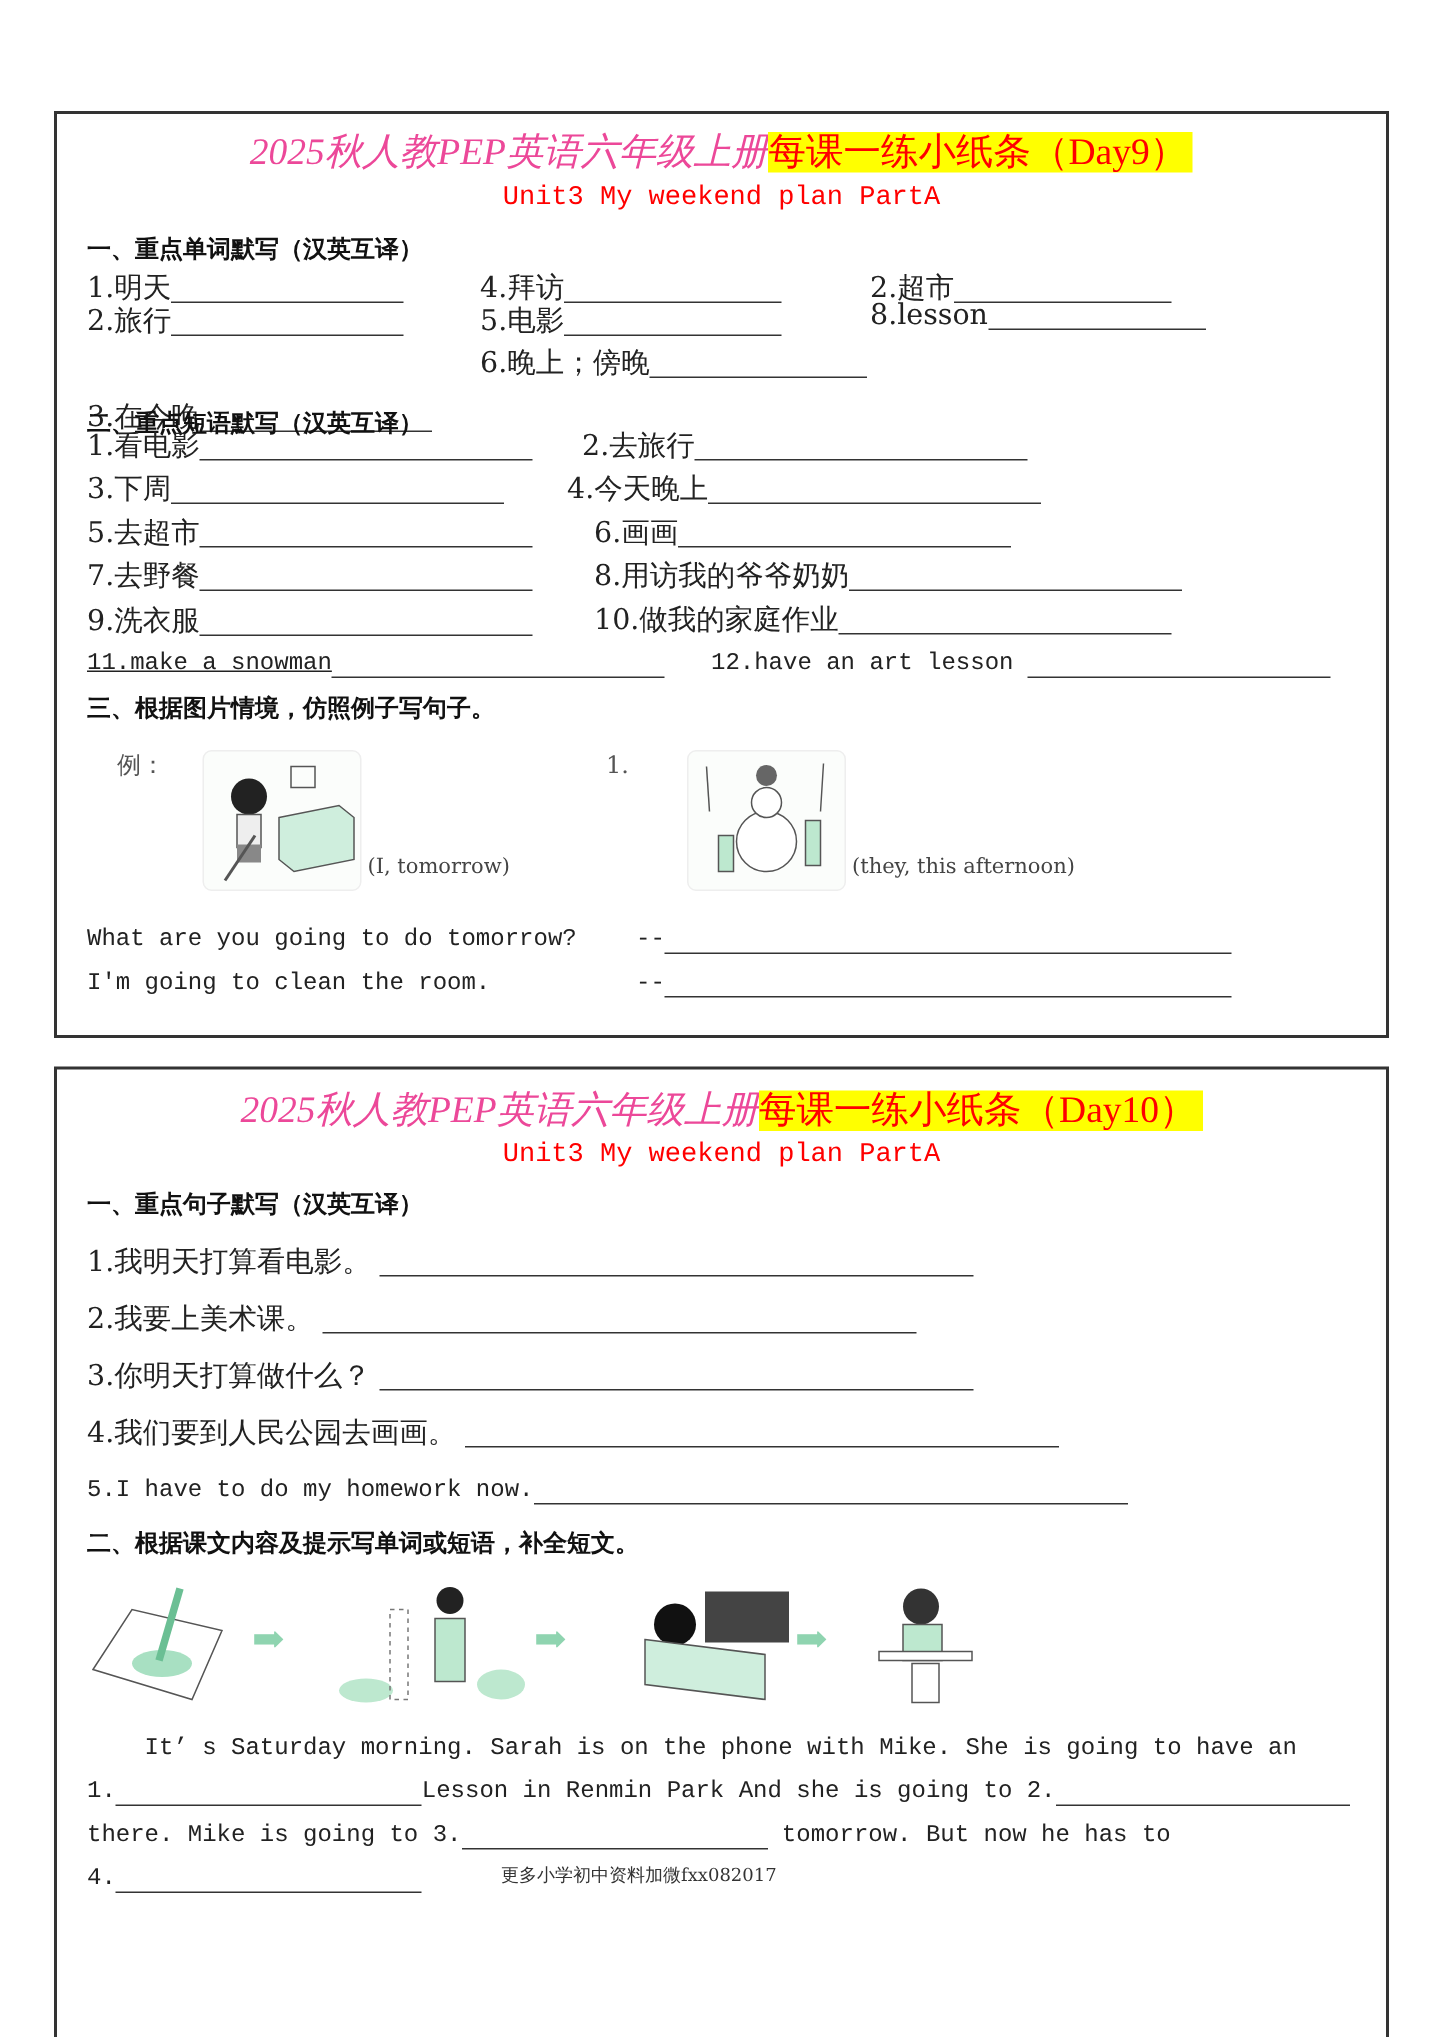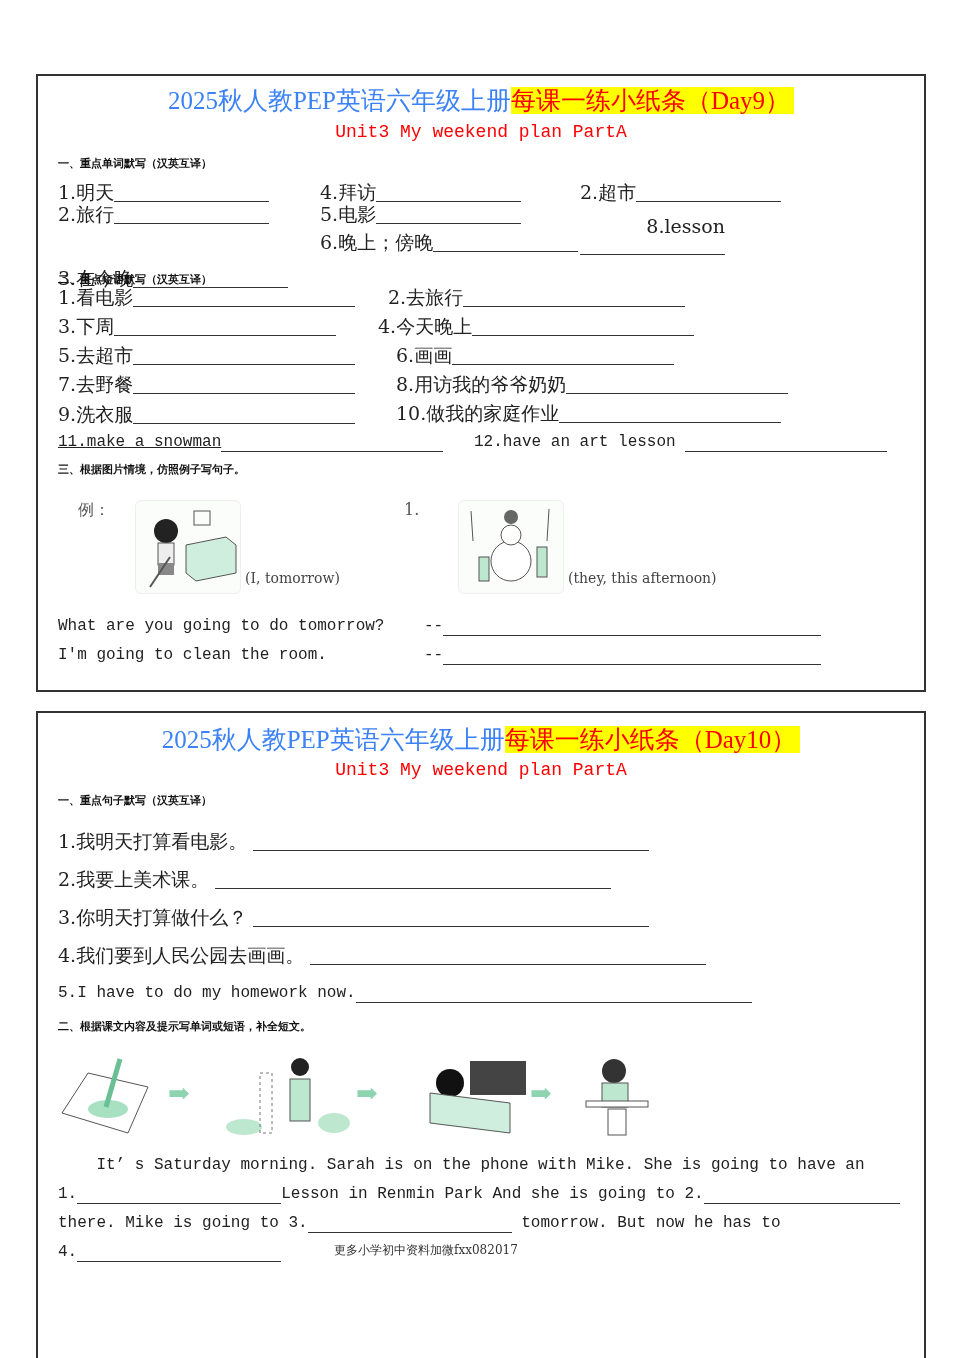--- a/index.html
+++ b/index.html
@@ -2,24 +2,24 @@
 <html><head>
 <meta charset="utf-8">
 <style>
   html, body { margin:0; padding:0; background:#fff; }
   body { width:960px; height:1358px; position:relative; overflow:hidden;
          font-family:"DejaVu Serif","Liberation Serif",serif; color:#222; }
   .card { position:absolute; left:36px; width:890px; border:2px solid #333; background:#fff; box-sizing:border-box; }
   #card1 { top:74px; height:618px; }
   #card2 { top:711px; height:739px; }
   .title { position:absolute; left:0; right:0; text-align:center; font-size:25px; font-family:"Liberation Serif","DejaVu Serif",serif; }
-  .title .main { color:#3b82f6; }
+  .title .main { color:#ec4899;font-style:italic; }
   .title .hl { color:#ff0000; background:#ffff00; padding:0 4px 0 0; }
   .subtitle { position:absolute; left:0; right:0; text-align:center; color:#ff0000; font-family:"Liberation Mono","DejaVu Sans Mono",monospace; font-size:18px; }
-  .sec { position:absolute; left:20px; font-family:"DejaVu Sans","Liberation Sans",sans-serif; font-weight:bold; font-size:11px; color:#111; }
+  .sec { position:absolute; left:20px; font-family:"DejaVu Sans","Liberation Sans",sans-serif; font-weight:bold; font-size:16px; color:#111; }
   .item { position:absolute; font-size:19px; line-height:20px; white-space:nowrap; display:flex; align-items:flex-end; }
   .item .lbl { white-space:pre; }
   .blank { display:inline-block; border-bottom:1.5px solid #333; height:18px; }
   .mono { font-family:"Liberation Mono","DejaVu Sans Mono",monospace; font-size:16px; }
   .pic { position:absolute; border:1px solid #eee; border-radius:6px; background:#fbfdfb; }
   .cap { position:absolute; font-size:14px; color:#444; }
   .exlabel { position:absolute; font-size:16px; color:#555; }
   .arrow { position:absolute; color:#8fd4b0; font-size:26px; }
   .para { position:absolute; font-family:"Liberation Mono","DejaVu Sans Mono",monospace; font-size:16px; white-space:pre; line-height:20px; display:flex; align-items:flex-end; }
   .watermark { position:absolute; font-size:12px; color:#333; }
@@ -48,21 +48,21 @@
       <span class="blank" style="width:145px;"></span>
     </div>
   <div class="item" style="left:20px;top:128px;">
       <span class="lbl">2.旅行</span>
       <span class="blank" style="width:155px;"></span>
     </div>
   <div class="item" style="left:282px;top:128px;">
       <span class="lbl">5.电影</span>
       <span class="blank" style="width:145px;"></span>
     </div>
-  <div class="item" style="left:542px;top:140px;flex-direction:column;">
+  <div class="item" style="left:542px;top:124px;">
       <span class="lbl">8.lesson</span>
       <span class="blank" style="width:145px;"></span>
     </div>
   <div class="item" style="left:20px;top:156px;margin-top:36px;">
       <span class="lbl">3.在今晚</span>
       <span class="blank" style="width:155px;"></span>
     </div>
   <div class="item" style="left:282px;top:156px;">
       <span class="lbl">6.晚上；傍晚</span>
       <span class="blank" style="width:145px;"></span>

